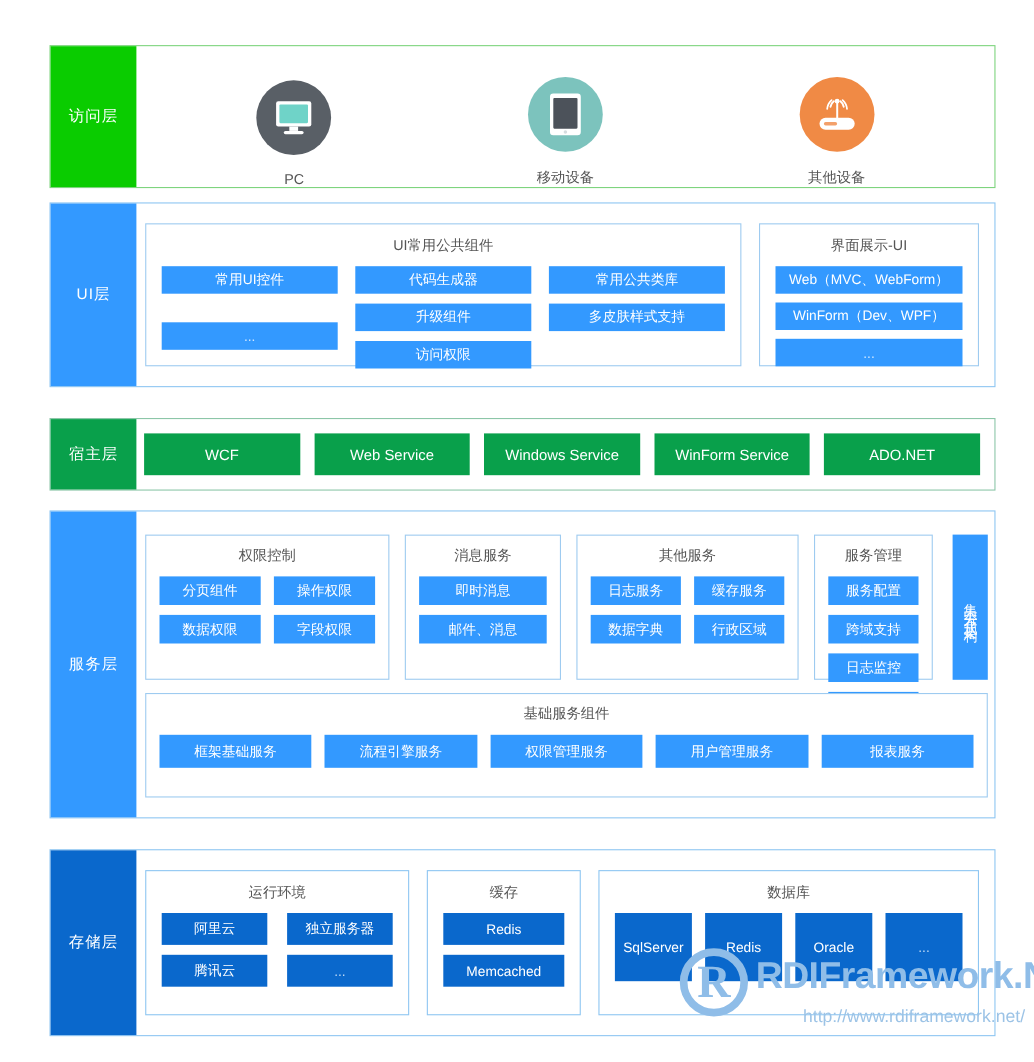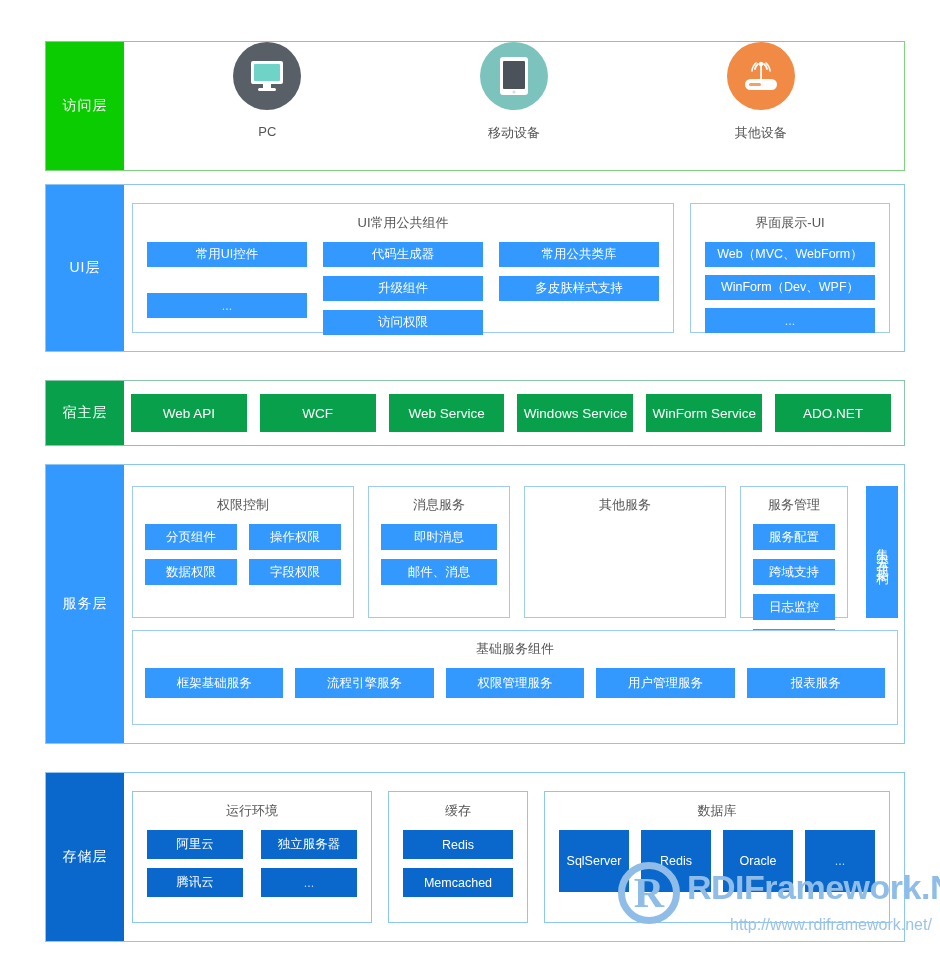--- a/index.html
+++ b/index.html
@@ -14,21 +14,21 @@
   .layer{position:absolute;display:flex;box-sizing:border-box;background:#fff;}
   .layer-label{
     flex:0 0 78px;display:flex;align-items:center;justify-content:center;
     color:#fff;font-size:14px;letter-spacing:1px;
   }
   .layer-body{flex:1 1 auto;position:relative;display:flex;box-sizing:border-box;}
 
   
   #access-layer{left:45px;top:41px;width:860px;height:130px;border:1px solid #7ed47e;}
   #access-layer .layer-label{background:#0ACC00;}
-  #access-layer .layer-body{align-items:flex-start;justify-content:space-around;padding:0 20px;}
+  #access-layer .layer-body{align-items:flex-end;justify-content:space-around;padding:0 20px;}
   .device{width:150px;display:flex;flex-direction:column;align-items:center;}
   .device-circle{width:68px;height:68px;border-radius:50%;display:flex;align-items:center;justify-content:center;}
   .device-name{margin-top:14px;font-size:13px;color:#555;}
   .c-pc{background:#595f66;}
   .c-mobile{background:#7cc3bd;}
   .c-other{background:#f08a45;}
 
   
   #ui-layer{left:45px;top:184px;width:860px;height:168px;border:1px solid #8ec6f2;}
   #ui-layer .layer-label{background:#3399FF;}
@@ -191,21 +191,20 @@
           <div class="chip ph">...</div>
         </div>
       </div>
 
     </div>
   </div>
 
   <div class="layer" id="host-layer">
     <div class="layer-label">宿主层</div>
     <div class="layer-body">
-      <div class="host-chip">Web API</div>
       <div class="host-chip">WCF</div>
       <div class="host-chip">Web Service</div>
       <div class="host-chip">Windows Service</div>
       <div class="host-chip">WinForm Service</div>
       <div class="host-chip">ADO.NET</div>
     </div>
   </div>
 
   <div class="layer" id="service-layer">
     <div class="layer-label">服务层</div>
@@ -226,20 +225,26 @@
         <div class="svc-box" id="svc-msg">
           <div class="box-title">消息服务</div>
           <div class="svc-stack">
             <div class="chip">即时消息</div>
             <div class="chip">邮件、消息</div>
           </div>
         </div>
 
         <div class="svc-box" id="svc-other">
           <div class="box-title">其他服务</div>
+          <div class="svc-grid2">
+            <div class="chip">日志服务</div>
+            <div class="chip">缓存服务</div>
+            <div class="chip">数据字典</div>
+            <div class="chip">行政区域</div>
+          </div>
         </div>
 
         <div class="svc-box" id="svc-manage">
           <div class="box-title">服务管理</div>
           <div class="svc-stack">
             <div class="chip">服务配置</div>
             <div class="chip">跨域支持</div>
             <div class="chip">日志监控</div>
             <div class="chip ph">...</div>
           </div>

